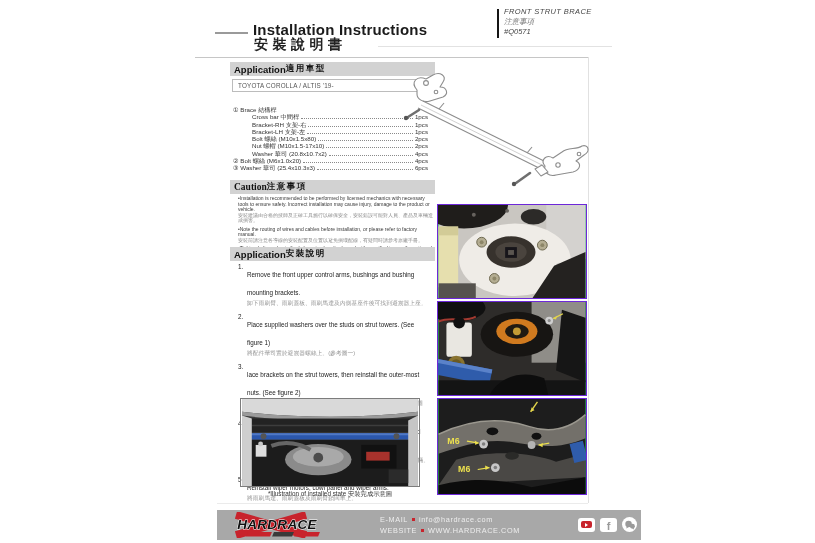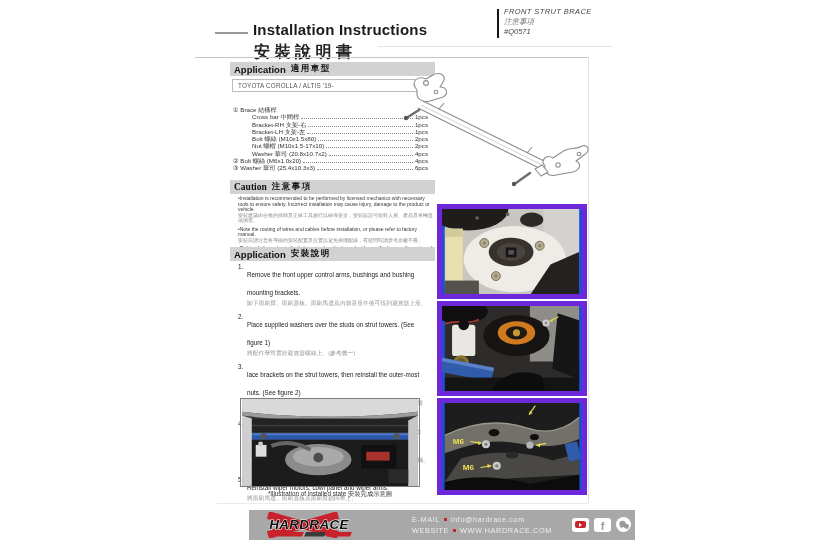--- a/index.html
+++ b/index.html
@@ -3,34 +3,34 @@
 <meta charset="utf-8">
 <style>
   html,body{margin:0;padding:0;background:#fff;}
   .page{position:relative;width:815px;height:543px;background:#fff;overflow:hidden;
         font-family:"Liberation Sans","DejaVu Sans",sans-serif;-webkit-font-smoothing:antialiased;}
   .abs{position:absolute;}
 
   
   .hdr-dash{left:215px;top:32px;width:33px;height:2px;background:#9a9a9a;}
   .hdr-title{left:253px;top:21px;font-size:15px;font-weight:bold;color:#1b1b1b;letter-spacing:.2px;white-space:nowrap;}
-  .hdr-title-zh{left:254px;top:42px;font-size:16px;font-weight:bold;color:#222;letter-spacing:4.5px;white-space:nowrap;}
+  .hdr-title-zh{left:254px;top:36px;font-size:14px;font-weight:bold;color:#222;letter-spacing:4.5px;white-space:nowrap;}
   .hdr-vline{left:497px;top:9px;width:2px;height:29px;background:#151515;}
   .hdr-prod{left:504px;top:7px;font-size:7.5px;line-height:10px;white-space:nowrap;font-style:italic;}
   .prod-name{color:#444;letter-spacing:.4px;}
   .prod-zh{color:#777;}
   .prod-code{color:#444;}
   .rule-a{left:378px;top:46px;width:234px;height:1px;background:#e2e2e2;}
   .rule-b{left:195px;top:57px;width:393px;height:1px;background:#c6c6c6;}
   .right-border{left:588px;top:57px;width:1px;height:446px;background:#e1e1e1;}
   .bottom-rule{left:217px;top:503px;width:371px;height:1px;background:#ebebeb;}
 
   
   .secbar{left:230px;width:205px;height:14px;background:#d2d2d2;display:flex;align-items:center;
-          padding-left:4px;box-sizing:border-box;gap:5px;overflow:hidden;}
+          padding-left:4px;box-sizing:border-box;overflow:hidden;}
   .sec-en{font-weight:bold;font-size:9.5px;color:#111;white-space:nowrap;}
   .sec-zh{font-weight:bold;font-size:8.5px;color:#111;letter-spacing:1.5px;white-space:nowrap;}
   .sec-app{top:62px;} .sec-comp{top:96px;} .sec-caut{top:180px;font-family:Liberation Serif, serif;} .sec-inst{top:247px;}
 
   .vehicle-box{left:232px;top:79px;width:196px;height:13px;border:1px solid #bcbcbc;box-sizing:border-box;
                display:flex;align-items:center;padding-left:5px;font-size:6.3px;color:#555;letter-spacing:.2px;overflow:hidden;}
 
   
   .components{left:233px;top:106px;width:195px;}
   .crow{display:flex;align-items:baseline;height:7.3px;font-size:6.2px;color:#333;overflow:hidden;}
@@ -47,30 +47,30 @@
 
   
   .steps{left:238px;top:263px;width:192px;}
   .step{display:flex;margin-bottom:6.5px;}
   .s-num{width:9px;flex:none;font-size:6.3px;color:#222;line-height:7px;}
   .s-en{font-size:6.3px;color:#222;line-height:7px;}
   .s-zh{font-size:5.8px;color:#949494;line-height:6.5px;margin-top:1px;}
 
   
   .fig-drawing{left:395px;top:70px;width:195px;height:135px;}
-  .photo{border:5px solid #6d28d9;box-sizing:border-box;overflow:hidden;background:#1d4ed8;}
+  .photo{border:1px solid #6d28d9;box-sizing:border-box;overflow:hidden;background:#22c55e;}
   .photo1{left:437px;top:204px;width:150px;height:95px;}
   .photo2{left:437px;top:301px;width:150px;height:95px;}
   .photo3{left:437px;top:398px;width:150px;height:97px;}
   .photo-main{left:240px;top:398px;width:180px;height:89px;border:1px solid #7c7c7c;box-sizing:border-box;overflow:hidden;}
   .photo svg,.photo-main svg,.fig-drawing svg{display:block;width:100%;height:100%;}
   .caption{left:240px;top:490px;width:180px;text-align:center;font-size:6.3px;color:#333;white-space:nowrap;}
 
   
-  .footer{left:217px;top:510px;width:386px;height:30px;background:#a8a8a8;margin-left:32px;}
+  .footer{left:217px;top:510px;width:424px;height:30px;background:#a8a8a8;}
   .logo{position:absolute;left:9px;top:2px;width:106px;height:26px;}
   .contact{position:absolute;left:163px;top:4px;font-size:7.3px;color:#ededed;letter-spacing:.6px;line-height:11px;white-space:nowrap;}
   .c-bullet{display:inline-block;width:3px;height:3px;background:#c8232c;margin:0 4px 1px 4px;}
   .socials{position:absolute;right:4px;top:7px;display:flex;gap:5px;align-items:center;}
   .icon{width:17px;height:14px;background:#fff;border-radius:3px;display:flex;align-items:center;justify-content:center;}
   .yt-red{width:11px;height:7px;background:#c8232c;border-radius:2px;display:flex;align-items:center;justify-content:center;}
   .yt-play{width:0;height:0;border-left:3px solid #fff;border-top:2px solid transparent;border-bottom:2px solid transparent;}
   .fb span{color:#9a9a9a;font-weight:bold;font-size:11px;position:relative;top:1px;}
   .wc{border-radius:50%;width:15px;height:15px;}
 </style>

